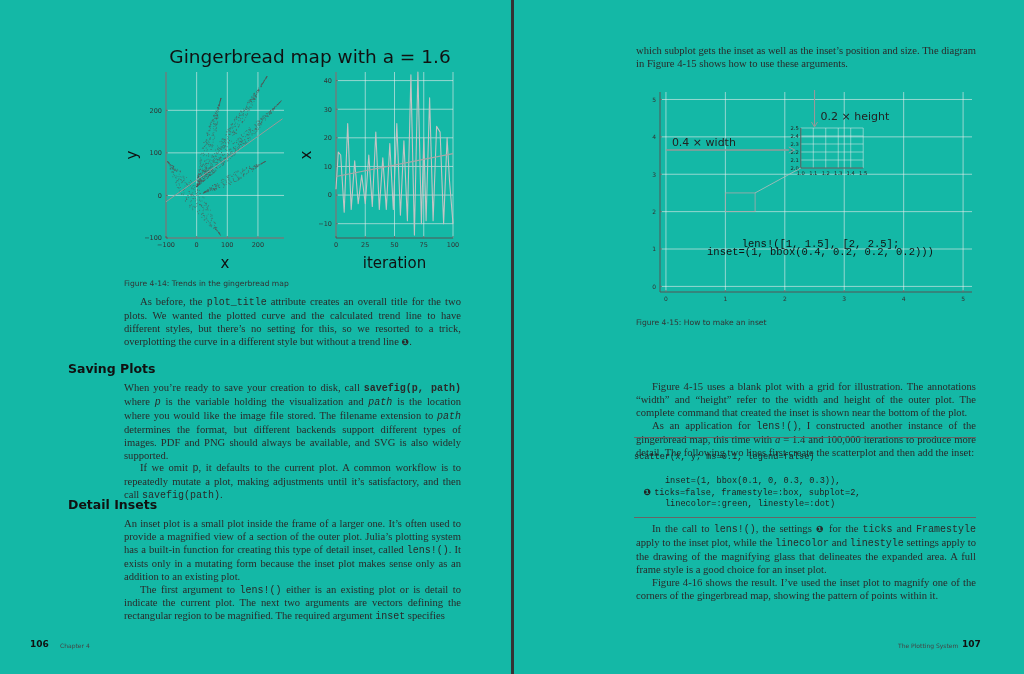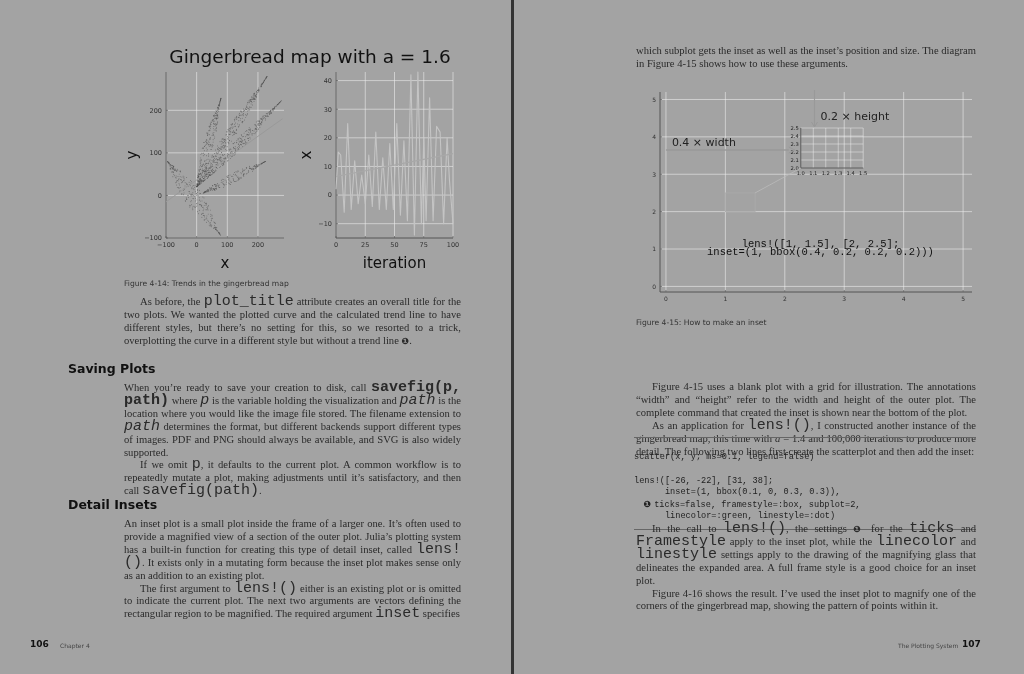--- a/index.html
+++ b/index.html
@@ -1,24 +1,24 @@
 <!DOCTYPE html>
 <html><head>
 <meta charset="utf-8">
 <style>
   html, body { margin:0; padding:0; background:#ffffff; }
   body { width:1024px; height:674px; position:relative; overflow:hidden; font-family:"Liberation Serif", serif; color:#222; }
-  .page { position:absolute; top:0; height:674px; background:#a3a3a3; }
+  .page { position:absolute; top:0; height:674px; background:#14b8a6; }
   .page-left { left:0; width:511px; }
   .page-right { left:514px; width:510px; }
   .gutter { position:absolute; left:511px; top:0; width:3px; height:674px; background:#333; }
   .body-text { position:absolute; font-size:10.6px; line-height:12.9px; text-align:justify; color:#2a2a2a; }
   .body-text p { margin:0; }
   .body-text p.indent { text-indent:16px; }
-  .code { font-family:"Liberation Mono", monospace; font-size:15px; }
+  .code { font-family:"Liberation Mono", monospace; font-size:10px; }
   .caption { position:absolute; font-family:"DejaVu Sans", sans-serif; font-size:7.6px; color:#333; }
   .heading { position:absolute; font-family:"DejaVu Sans", sans-serif; font-weight:bold; font-size:12.5px; color:#111; }
   .folio-num { position:absolute; font-family:"DejaVu Sans", sans-serif; font-weight:bold; font-size:9px; color:#111; }
   .folio-label { position:absolute; font-family:"DejaVu Sans", sans-serif; font-size:6px; color:#444; }
   .codeblock { position:absolute; left:634px; top:437px; width:342px; border-top:1px solid #666; border-bottom:1px solid #666; padding:14px 0 6px 0; }
   .codeblock .line { font-family:"Liberation Mono", monospace; font-size:8.6px; line-height:11.8px; white-space:pre; color:#222; height:11.8px; }
   .callout { font-family:"DejaVu Sans", sans-serif; font-weight:bold; font-size:9px; }
   svg text { font-family:"DejaVu Sans", sans-serif; }
 </style>
 </head>
@@ -1777,21 +1777,21 @@
 
   <div class="body-text" style="left:124px;top:382px;width:337px;">
     <p><span>When you’re ready to save your creation to disk, call </span><b class="code">savefig(p, path)</b><span> where </span><i class="code">p</i><span> is the variable holding the visualization and </span><i class="code">path</i><span> is the location where you would like the image file stored. The filename extension to </span><i class="code">path</i><span> determines the format, but different backends support different types of images. PDF and PNG should always be available, and SVG is also widely supported.</span></p>
     <p class="indent"><span>If we omit </span><span class="code">p</span><span>, it defaults to the current plot. A common workflow is to repeatedly mutate a plot, making adjustments until it’s satisfactory, and then call </span><span class="code">savefig(path)</span><span>.</span></p>
   </div>
 
   <div class="heading" style="left:68px;top:497px;">Detail Insets</div>
 
   <div class="body-text" style="left:124px;top:518px;width:337px;">
     <p><span>An inset plot is a small plot inside the frame of a larger one. It’s often used to provide a magnified view of a section of the outer plot. Julia’s plotting system has a built-in function for creating this type of detail inset, called </span><span class="code">lens!()</span><span>. It exists only in a mutating form because the inset plot makes sense only as an addition to an existing plot.</span></p>
-    <p class="indent"><span>The first argument to </span><span class="code">lens!()</span><span> either is an existing plot or is omitted to indicate the current plot. The next two arguments are vectors defining the rectangular region to be magnified. The required argument </span><span class="code">inset</span><span> specifies</span></p>
+    <p class="indent"><span>The first argument to </span><span class="code">lens!()</span><span> either is an existing plot or is detail to indicate the current plot. The next two arguments are vectors defining the rectangular region to be magnified. The required argument </span><span class="code">inset</span><span> specifies</span></p>
   </div>
 
   <div class="folio-num" style="left:30px;top:639px;">106</div>
   <div class="folio-label" style="left:60px;top:642px;">Chapter 4</div>
 </div>
 
 <div class="gutter"></div>
 
 <div class="page page-right">
   <div class="body-text" style="left:122px;top:45px;width:340px;">which subplot gets the inset as well as the inset’s position and size. The diagram in Figure 4-15 shows how to use these arguments.</div>
@@ -1876,21 +1876,20 @@
   <div class="caption" style="left:122px;top:318px;">Figure 4-15: How to make an inset</div>
 
   <div class="body-text" style="left:122px;top:335px;width:340px;margin-top:46px;">
     <p class="indent">Figure 4-15 uses a blank plot with a grid for illustration. The annotations “width” and “height” refer to the width and height of the outer plot. The complete command that created the inset is shown near the bottom of the plot.</p>
     <p class="indent"><span>As an application for </span><span class="code">lens!()</span><span>, I constructed another instance of the gingerbread map, this time with </span><i>a</i><span> = 1.4 and 100,000 iterations to produce more detail. The following two lines first create the scatterplot and then add the inset:</span></p>
   </div>
 
   <div class="codeblock" style="left:120px;" id="codeblock">
       <div class="line"><span>scatter(x, y; ms=0.1, legend=false)</span></div>
       <div class="line"><span></span></div>
-      <div class="line"><span>lens!([-26, -22], [31, 38];</span></div>
       <div class="line"><span>      inset=(1, bbox(0.1, 0, 0.3, 0.3)),</span></div>
       <div class="line"><span class="callout">   ❶ </span><span>ticks=false, framestyle=:box, subplot=2,</span></div>
       <div class="line"><span>      linecolor=:green, linestyle=:dot)</span></div>
     </div>
 
   <div class="body-text" style="left:122px;top:523px;width:340px;">
     <p class="indent"><span>In the call to </span><span class="code">lens!()</span><span>, the settings </span><span class="callout">❶</span><span> for the </span><span class="code">ticks</span><span> and </span><span class="code">Framestyle</span><span> apply to the inset plot, while the </span><span class="code">linecolor</span><span> and </span><span class="code">linestyle</span><span> settings apply to the drawing of the magnifying glass that delineates the expanded area. A full frame style is a good choice for an inset plot.</span></p>
     <p class="indent">Figure 4-16 shows the result. I’ve used the inset plot to magnify one of the corners of the gingerbread map, showing the pattern of points within it.</p>
   </div>
 

